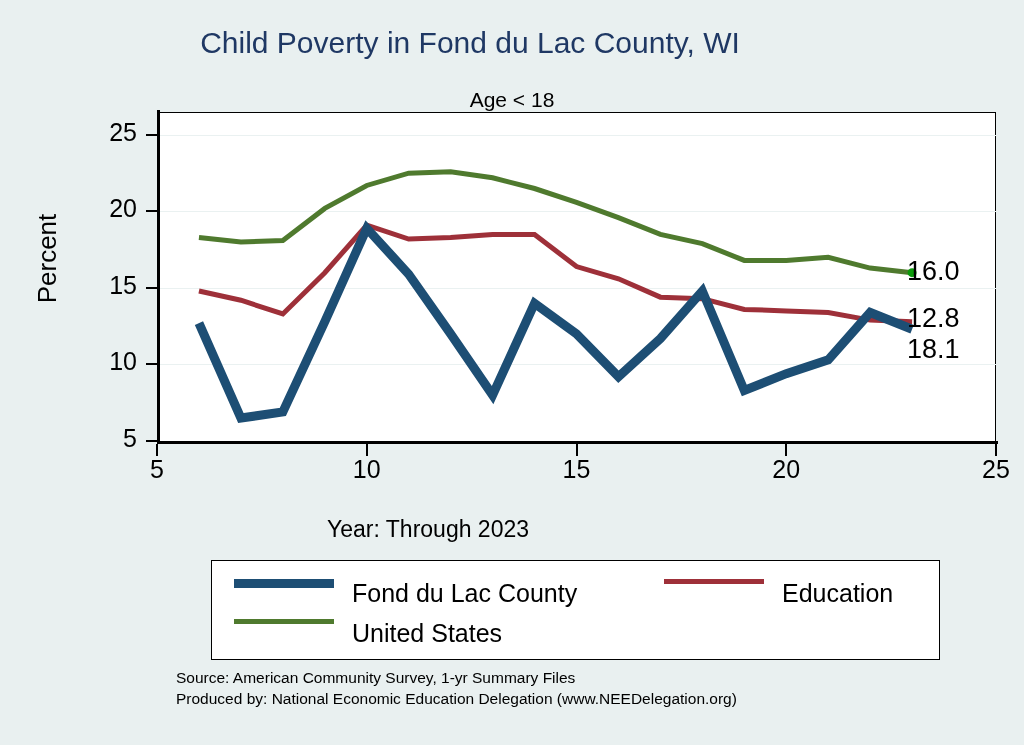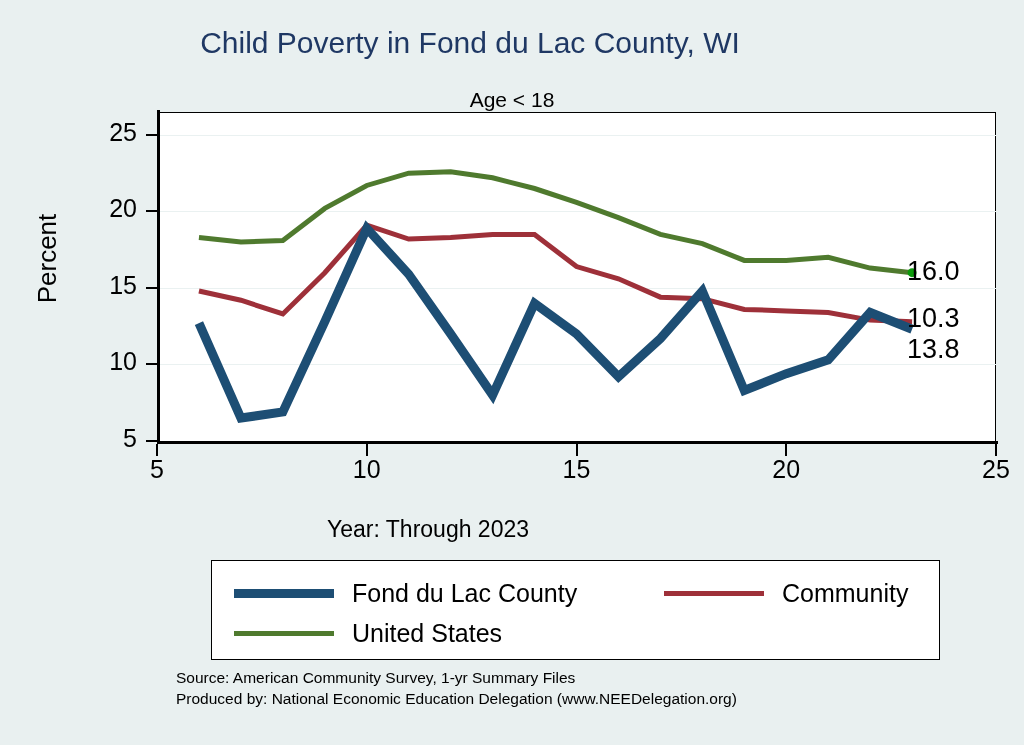--- a/index.html
+++ b/index.html
@@ -132,21 +132,21 @@
     top: 560px;
     width: 729px;
     height: 100px;
     background: #ffffff;
     border: 1.5px solid #000000;
     box-sizing: border-box;
   }
   .legend-row {
     position: absolute;
     display: flex;
-    align-items: center;
+    align-items: flex-start;
   }
   .legend-swatch {
     display: inline-block;
     flex: none;
   }
   .legend-text {
     font-size: 25px;
     color: #000000;
     margin-left: 18px;
     white-space: nowrap;
@@ -210,32 +210,32 @@
       <div class="xtick-label" style="left: 331.75px;">10</div>
       <div class="xtick-mark" style="left: 575.5px;"></div>
       <div class="xtick-label" style="left: 541.5px;">15</div>
       <div class="xtick-mark" style="left: 785.25px;"></div>
       <div class="xtick-label" style="left: 751.25px;">20</div>
       <div class="xtick-mark" style="left: 995px;"></div>
       <div class="xtick-label" style="left: 961px;">25</div>
     </div>
   <div id="endlabels">
       <div class="endlabel" style="left: 907px; top: 256px;">16.0</div>
-      <div class="endlabel" style="left: 907px; top: 302.642px;">10.3</div>
-      <div class="endlabel" style="left: 907px; top: 334.293px;">13.8</div>
+      <div class="endlabel" style="left: 907px; top: 302.642px;">12.8</div>
+      <div class="endlabel" style="left: 907px; top: 334.293px;">18.1</div>
     </div>
 
   <div class="legend">
     <div class="legend-row" style="left:22px; top:18px;">
       <span class="legend-swatch" style="width:100px;height:9px;background:#1d4e74;"></span>
       <span class="legend-text">Fond du Lac County</span>
     </div>
     <div class="legend-row" style="left:452px; top:18px;">
       <span class="legend-swatch" style="width:100px;height:5px;background:#9e3039;"></span>
-      <span class="legend-text">Community</span>
+      <span class="legend-text">Education</span>
     </div>
     <div class="legend-row" style="left:22px; top:58px;">
       <span class="legend-swatch" style="width:100px;height:5px;background:#4f7a2e;"></span>
       <span class="legend-text">United States</span>
     </div>
   </div>
 
   <div class="footer">
     <div>Source: American Community Survey, 1-yr Summary Files</div>
     <div>Produced by: National Economic Education Delegation (www.NEEDelegation.org)</div>

